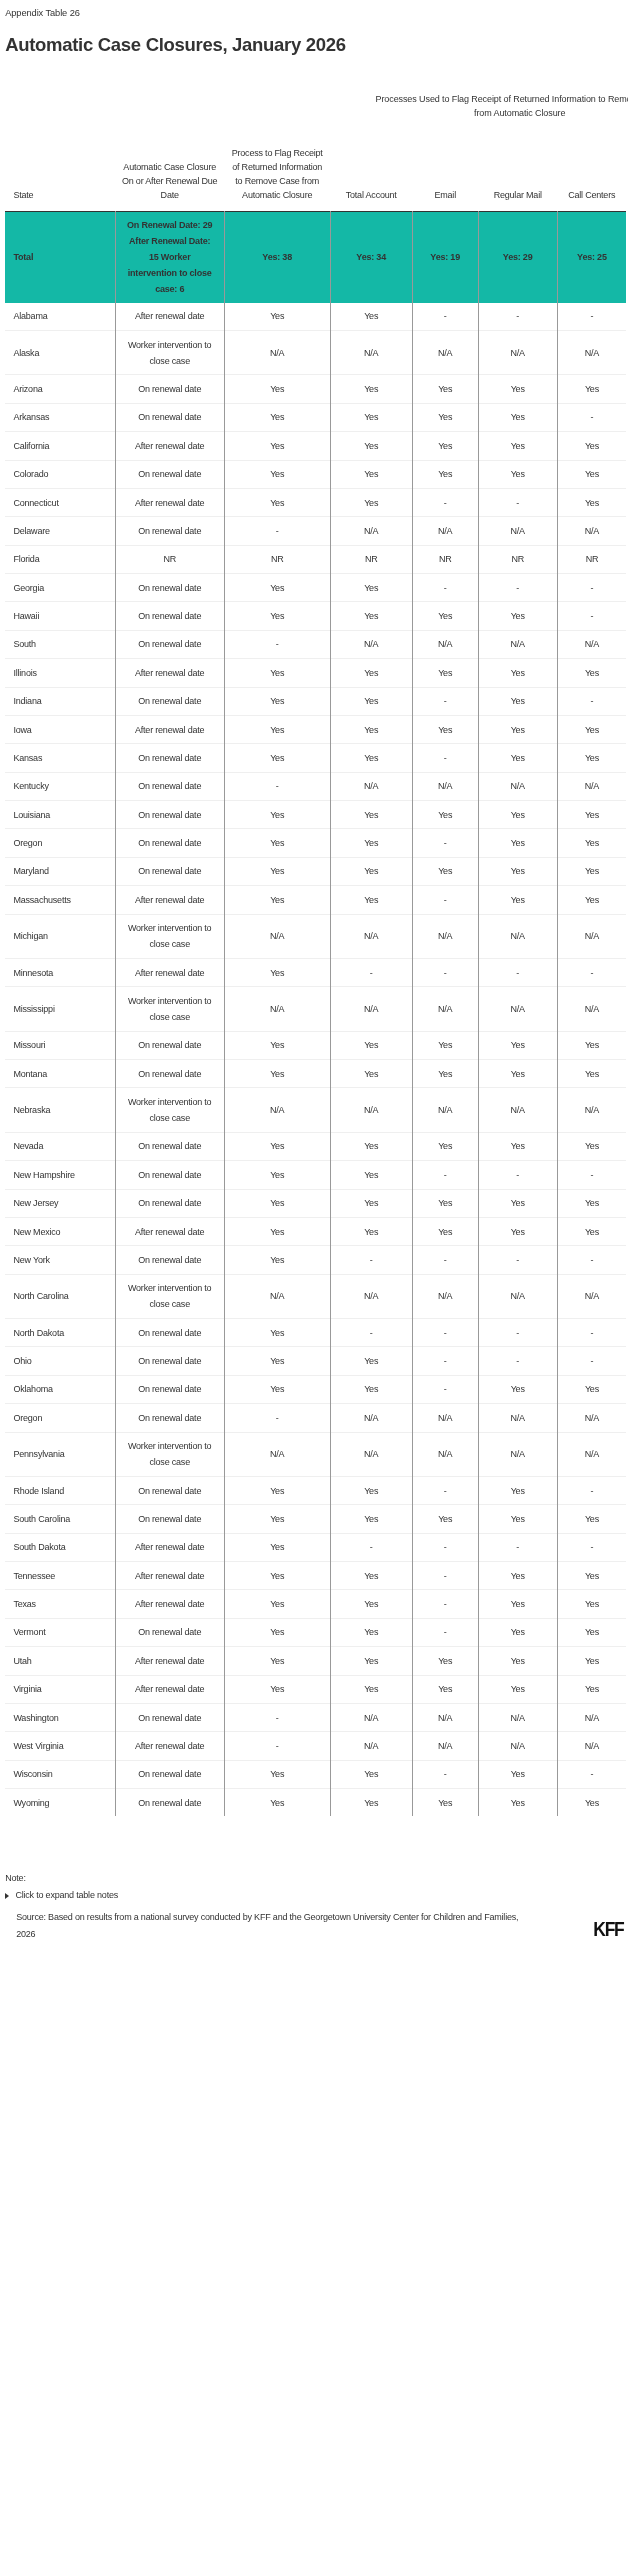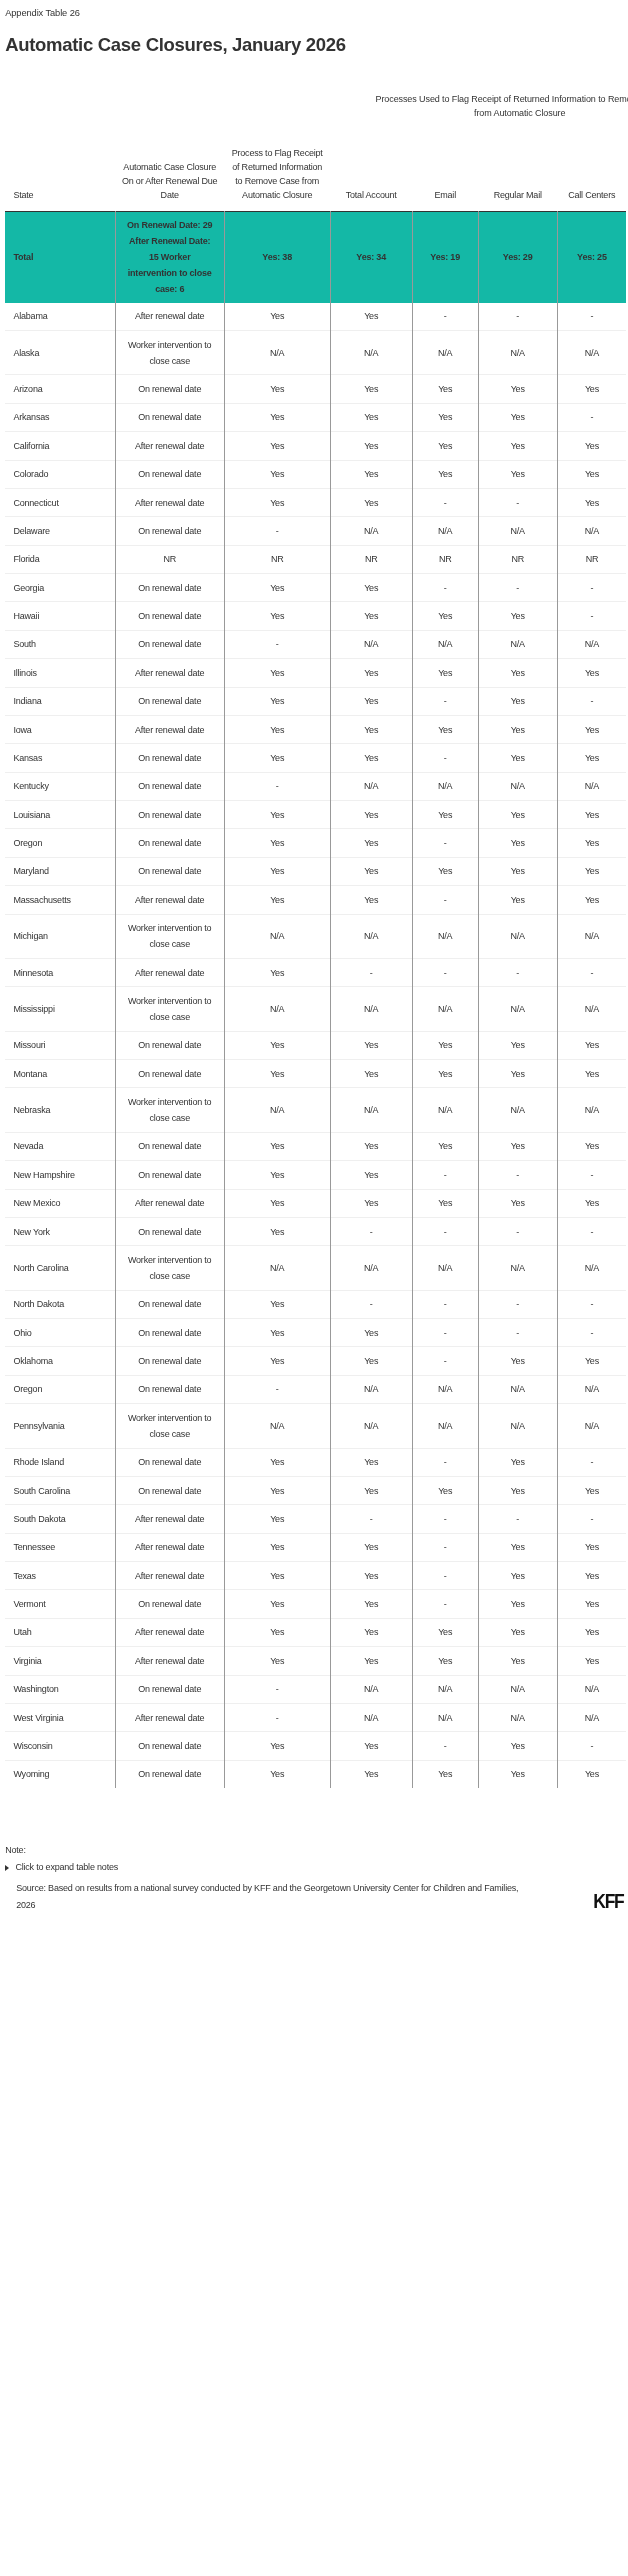--- a/index.html
+++ b/index.html
@@ -422,20 +422,29 @@
           <tr>
             <td class="state">New Hampshire</td>
             <td class="closure-cell">On renewal date</td>
             <td>Yes</td>
             <td>Yes</td>
             <td>-</td>
             <td>-</td>
             <td>-</td>
           </tr>
           <tr>
+            <td class="state">New Jersey</td>
+            <td class="closure-cell">On renewal date</td>
+            <td>Yes</td>
+            <td>Yes</td>
+            <td>Yes</td>
+            <td>Yes</td>
+            <td>Yes</td>
+          </tr>
+          <tr>
             <td class="state">New Mexico</td>
             <td class="closure-cell">After renewal date</td>
             <td>Yes</td>
             <td>Yes</td>
             <td>Yes</td>
             <td>Yes</td>
             <td>Yes</td>
           </tr>
           <tr>
             <td class="state">New York</td>

